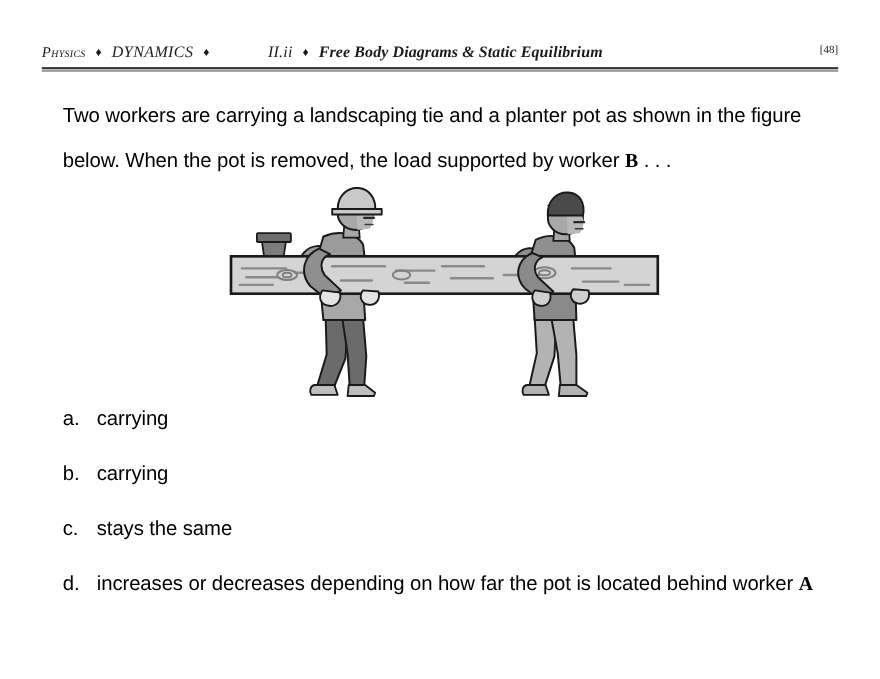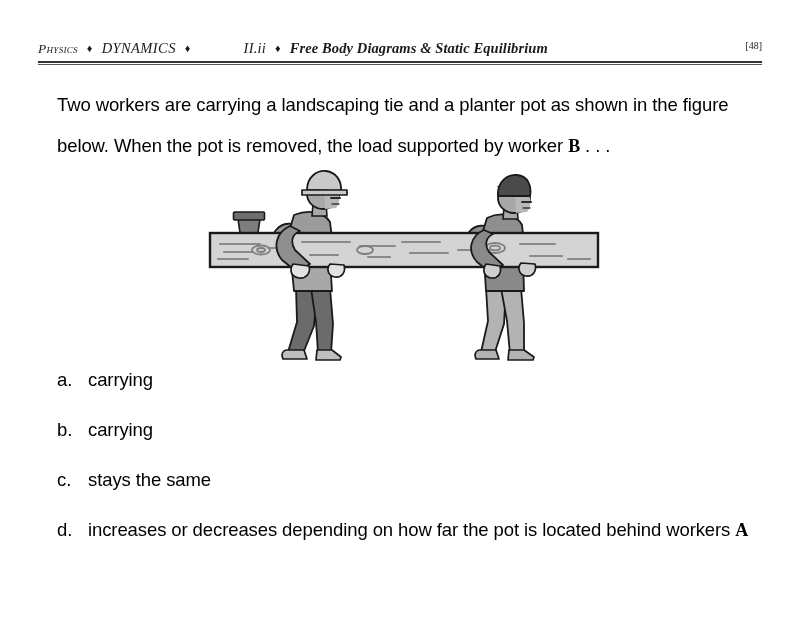--- a/index.html
+++ b/index.html
@@ -282,17 +282,17 @@
 
   <div class="option-row">
     <span class="option-letter">c.</span>
     <span class="option-text">stays the same</span>
   </div>
 
   <div class="option-row">
     <span class="option-letter">d.</span>
     <span class="option-text">
       <span>increases or decreases depending on how far the pot is located behind</span>
-      <span><span>workers </span><b>A</b></span>
+      <span><span>worker </span><b>A</b></span>
     </span>
   </div>
 
 </div>
 
 </body></html>

